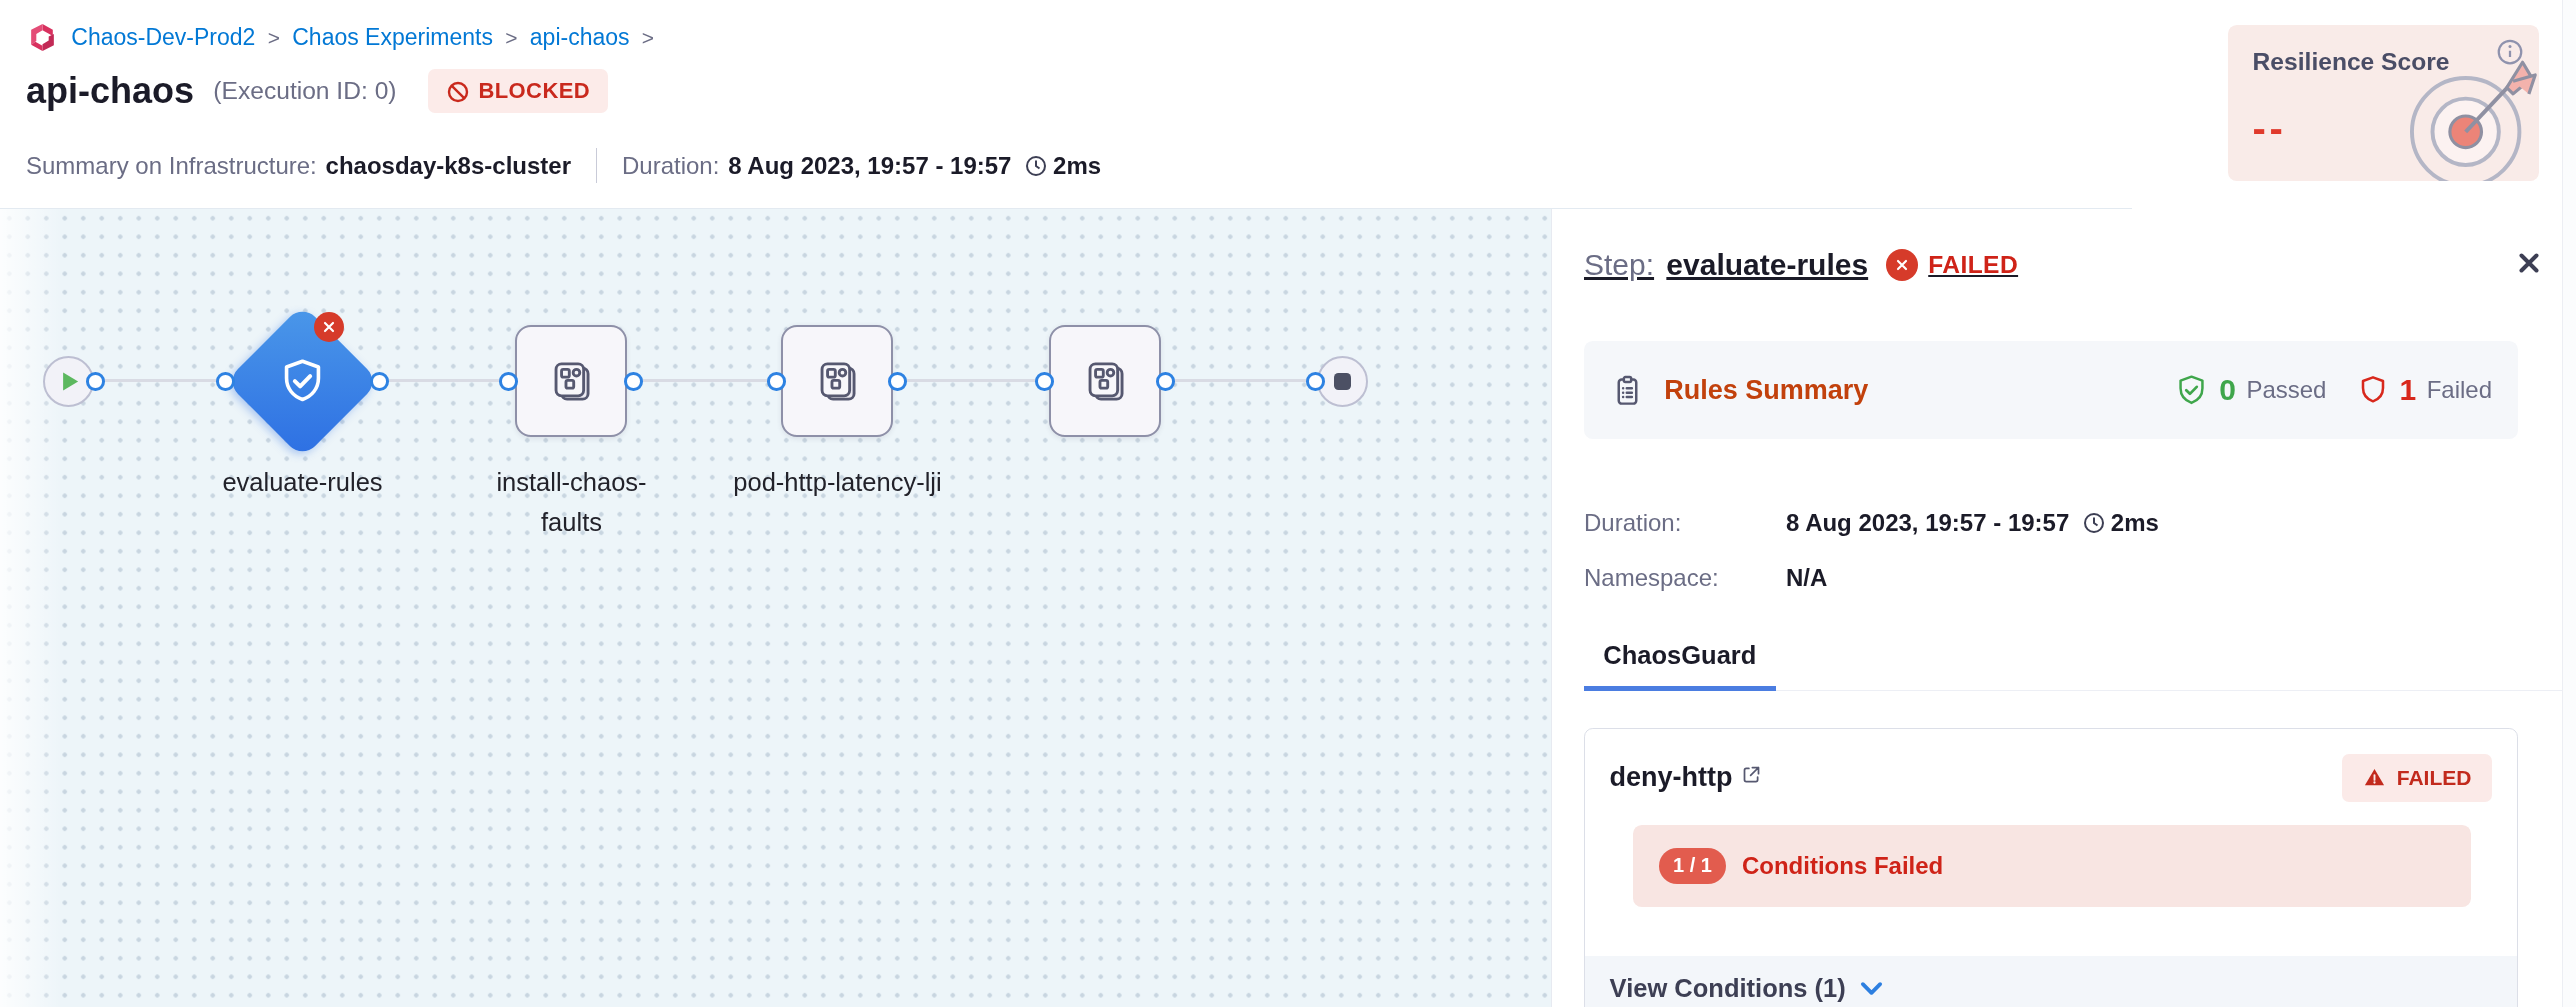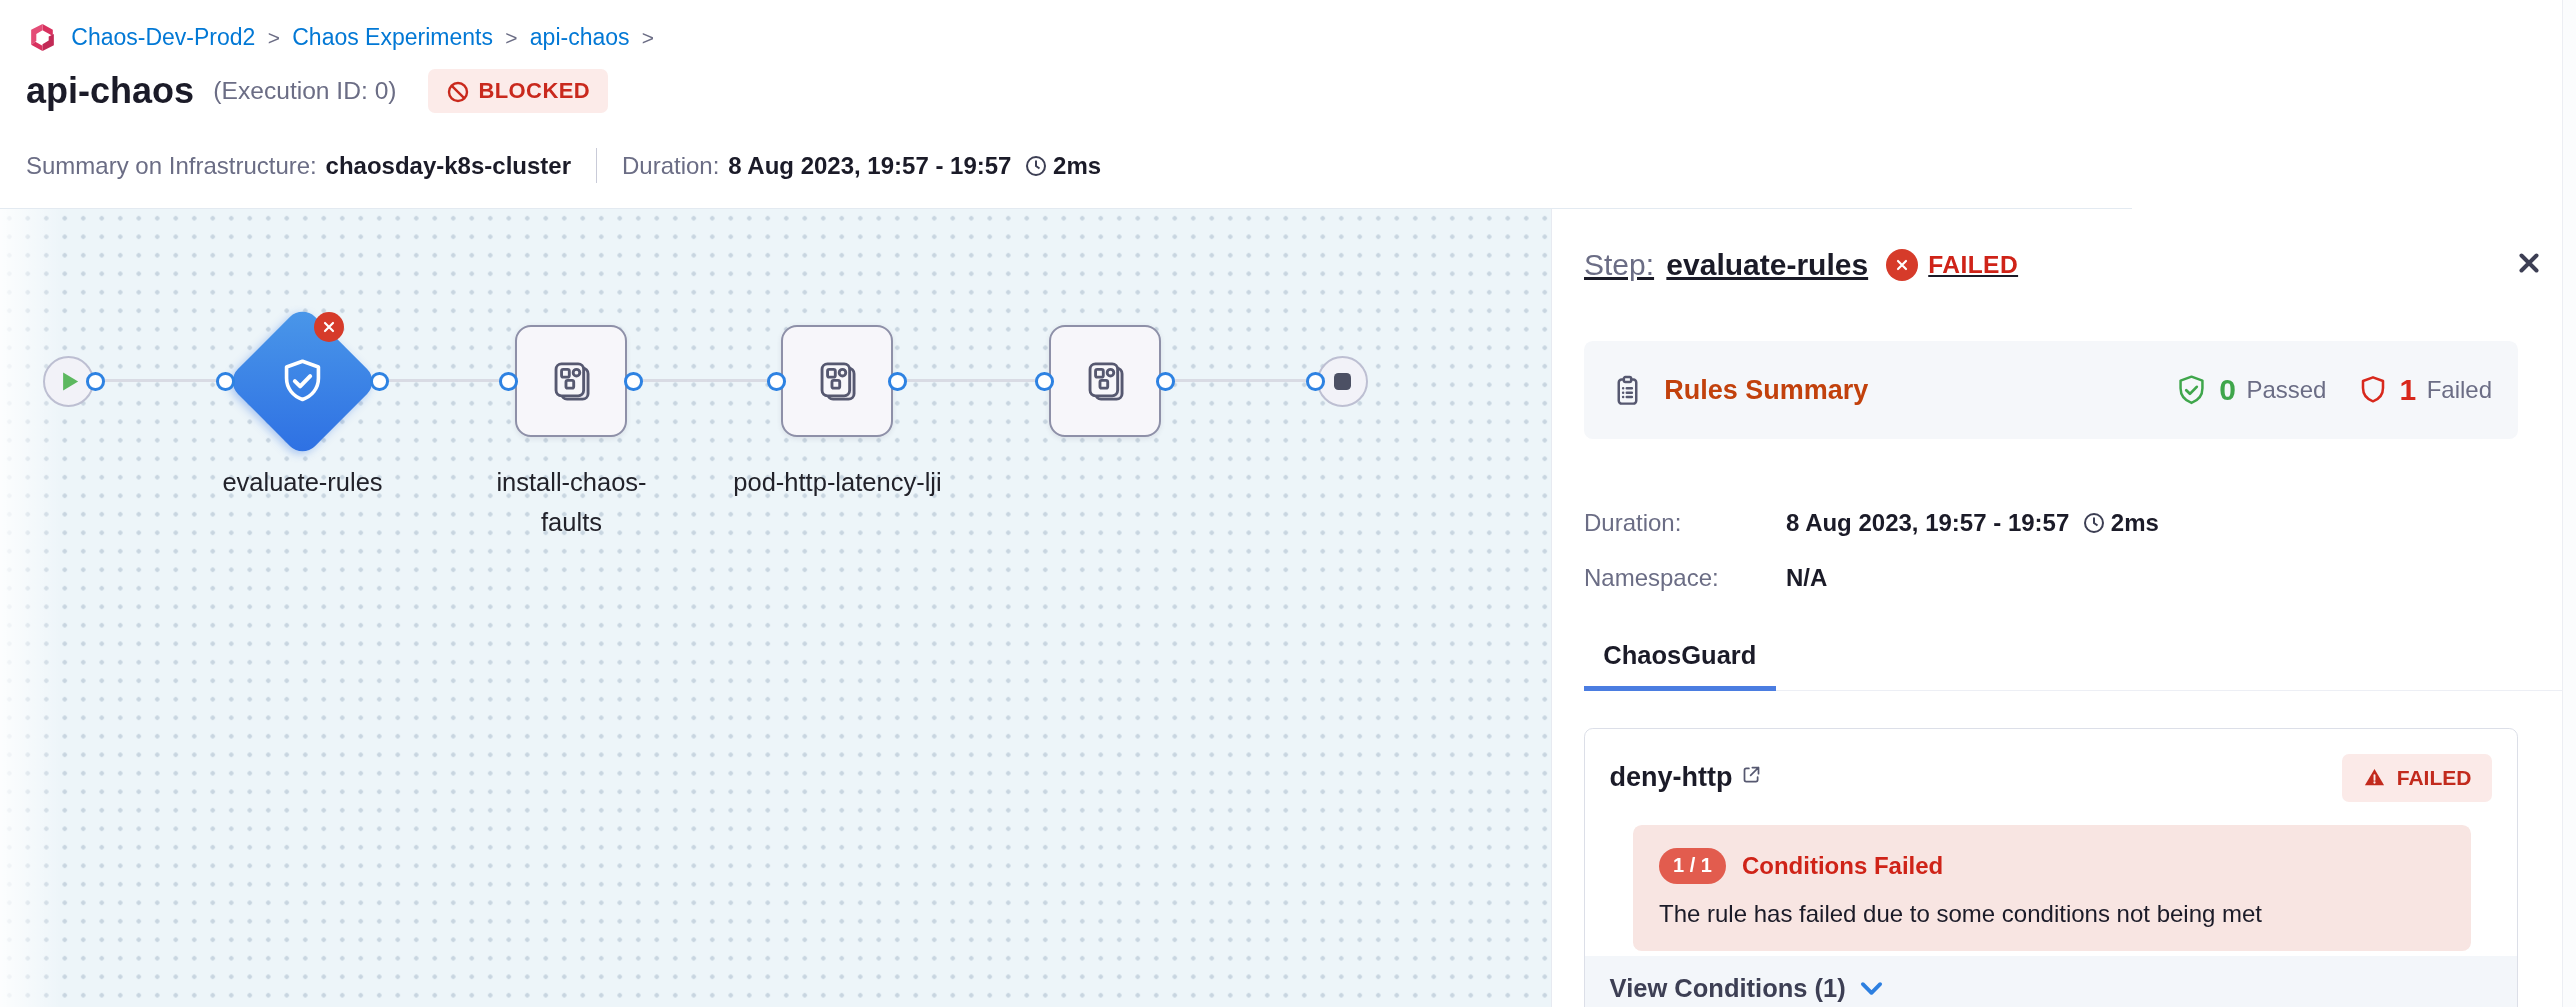--- a/index.html
+++ b/index.html
@@ -186,20 +186,41 @@
     <span class="meta-val">8 Aug 2023, 19:57 - 19:57</span>
     <span class="inline-ico">
       <svg width="24" height="24" viewBox="0 0 24 24" fill="none" stroke="#3d3f54" stroke-width="2">
         <circle cx="12" cy="12" r="9"></circle>
           <path d="M12 6.5V12l3.5 2.5"></path>
       </svg>
     </span>
     <span class="meta-val" style="margin-left:0">2ms</span>
   </div>
 
+  <div class="res-card">
+    <span class="res-title">Resilience Score</span>
+    <span class="res-info">
+      <svg width="30" height="30" viewBox="0 0 24 24" fill="none" stroke="#8f92ad" stroke-width="1.8">
+        <circle cx="12" cy="12" r="9"></circle>
+          <path d="M12 11v5"></path>
+          <circle cx="12" cy="7.6" r="1.2" fill="#8f92ad" stroke="none"></circle>
+      </svg>
+    </span>
+    <span class="res-value">--</span>
+    <span class="res-art">
+      <svg width="158" height="158" viewBox="0 0 100 100" fill="none">
+        <circle cx="46" cy="60" r="34" stroke="#a9adc0" stroke-width="2.5"></circle>
+        <circle cx="46" cy="60" r="21" stroke="#a9adc0" stroke-width="2.5" fill="#fdf4f2"></circle>
+        <circle cx="46" cy="60" r="10" fill="#ea7364" stroke="#7d8096" stroke-width="2"></circle>
+        <path d="M46 60L78 26" stroke="#7d8096" stroke-width="2.5"></path>
+        <path d="M72 32l10-16 6 10-12 10z" fill="#f2a9a1" stroke="#7d8096" stroke-width="2" stroke-linejoin="round"></path>
+        <path d="M76 28l14-4-4 12" fill="#f2a9a1" stroke="#7d8096" stroke-width="2" stroke-linejoin="round"></path>
+      </svg>
+    </span>
+  </div>
 </div>
 
 <div class="canvas">
   <div class="edge-line"></div>
 
   <div class="terminal" style="left:43px; top:147px;">
     <span style="display:flex; margin-left:3.5px">
       <svg width="19.3" height="21" viewBox="0 0 12 14">
           <path d="M1 1l10 6-10 6z" fill="#5cb85f"></path>
         </svg>
@@ -341,21 +362,20 @@
         </span>
         <span>FAILED</span>
       </span>
     </div>
 
     <div class="rule-alert">
       <div class="alert-row1">
         <span class="ratio-pill">1 / 1</span>
         <span class="alert-title">Conditions Failed</span>
       </div>
-      <div class="alert-detail">The rule has failed due to some conditions not being met</div>
     </div>
 
     <div class="rule-footer">
       <span class="footer-text">View Conditions (1)</span>
       <span class="footer-chevron">
         <svg width="23" height="16" viewBox="0 0 24 16">
             <path d="M3 3l9 9 9-9" fill="none" stroke="#2d7fe0" stroke-width="4" stroke-linecap="round" stroke-linejoin="round"></path>
           </svg>
       </span>
     </div>

